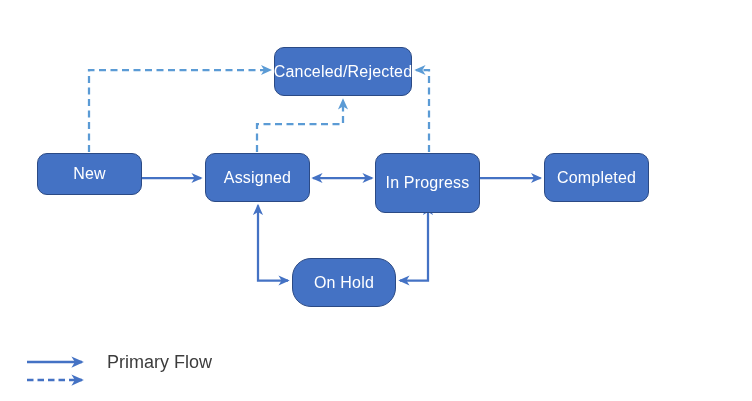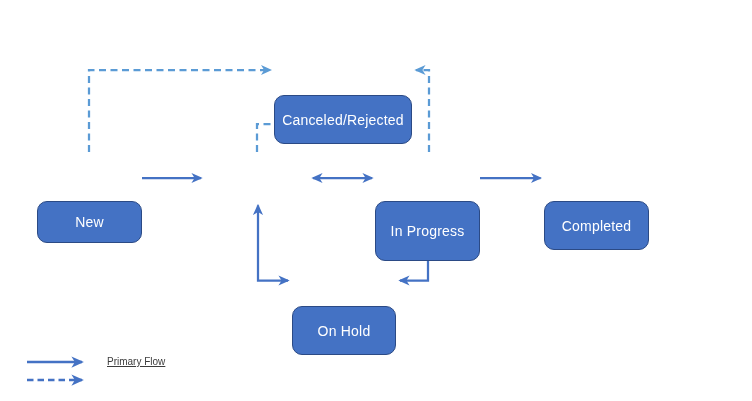--- a/index.html
+++ b/index.html
@@ -11,42 +11,40 @@
     overflow: hidden;
   }
   .canvas { position: absolute; inset: 0; width: 752px; height: 401px; }
   svg.wires { position: absolute; left: 0; top: 0; width: 752px; height: 401px; }
   .node {
     position: absolute;
     background: #4472C4;
     border: 1.6px solid #2b4a85;
     border-radius: 10px;
     color: #ffffff;
-    font-size: 14px;
+    font-size: 16px;
     display: flex;
     align-items: center;
     justify-content: center;
     box-sizing: border-box;
     letter-spacing: 0.2px;
-    margin-top: 48px;
   }
   .node-new        { left: 37px;  top: 153px; width: 105px; height: 42px; }
   .node-assigned   { left: 205px; top: 153px; width: 105px; height: 49px; }
   .node-inprogress { left: 375px; top: 153px; width: 105px; height: 60px; }
   .node-completed  { left: 544px; top: 153px; width: 105px; height: 49px; }
   .node-canceled   { left: 274px; top: 47px;  width: 138px; height: 49px; }
-  .node-onhold     { left: 292px; top: 258px; width: 104px; height: 49px; }
+  .node-onhold     { left: 292px; top: 258px; width: 104px; height: 49px; border-radius: 19px; }
   .legend-label {
     position: absolute;
     left: 107px;
     color: #3c3c3c;
-    font-size: 10px;
+    font-size: 18px;
     line-height: 18px;
     white-space: nowrap;
-    text-decoration: underline;
   }
   .legend-label.primary   { top: 353px; }
   .legend-label.alternate { top: 371px; }
 </style>
 </head>
 <body>
 
 <div class="canvas">
 
   <svg class="wires" viewBox="0 0 752 401" xmlns="http://www.w3.org/2000/svg">
@@ -69,20 +67,23 @@
     <path d="M257,152 V124 H343 V100" stroke="#5B9BD5" stroke-width="2.25" fill="none" stroke-dasharray="7 4.5" marker-end="url(#arrowA)"></path>
     <path d="M429,152 V70 H416" stroke="#5B9BD5" stroke-width="2.25" fill="none" stroke-dasharray="7 4.5" marker-end="url(#arrowA)"></path>
 
     <path d="M27,362 H82" stroke="#4472C4" stroke-width="2.5" fill="none" marker-end="url(#arrowP)"></path>
     <path d="M27,380 H82" stroke="#4472C4" stroke-width="2.5" fill="none" stroke-dasharray="6.5 4" marker-end="url(#arrowP)"></path>
   </svg>
 
   <div class="node node-new">
     <span>New</span>
   </div>
+  <div class="node node-assigned">
+    <span>Assigned</span>
+  </div>
   <div class="node node-inprogress">
     <span>In Progress</span>
   </div>
   <div class="node node-completed">
     <span>Completed</span>
   </div>
   <div class="node node-canceled">
     <span>Canceled/Rejected</span>
   </div>
   <div class="node node-onhold">

